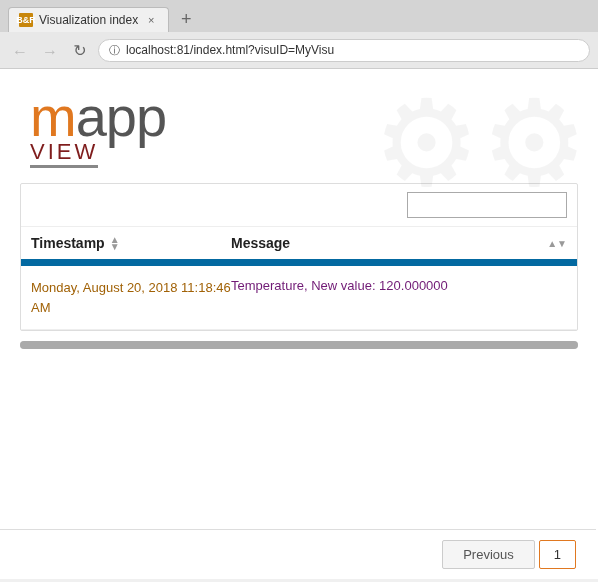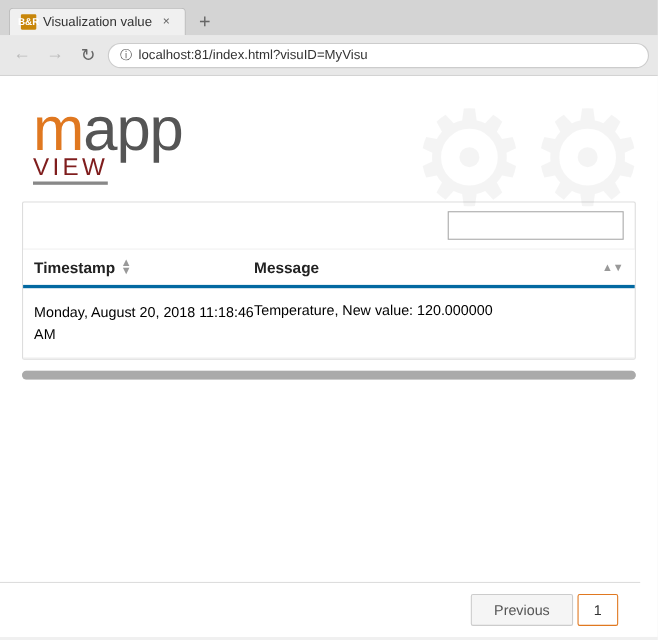--- a/index.html
+++ b/index.html
@@ -187,21 +187,21 @@
       border: 1px solid #aaa;
       width: 160px;
       height: 26px;
       background: white;
     }
 
     .table-columns {
       display: flex;
       align-items: center;
       padding: 8px 10px;
-      border-bottom: 3px solid #0369a1;
+      border-bottom: 7px solid #0369a1;
       background: white;
     }
 
     .col-timestamp {
       flex: 0 0 200px;
       font-weight: bold;
       font-size: 14px;
       color: #222;
       display: flex;
       align-items: center;
@@ -235,36 +235,36 @@
     .table-row-data {
       display: flex;
       align-items: flex-start;
       padding: 12px 10px;
       border-bottom: 1px solid #eee;
     }
 
     .cell-timestamp {
       flex: 0 0 200px;
       font-size: 13px;
-      color: #000000;
+      color: #a16207;
       line-height: 1.5;
     }
 
     .cell-message {
       flex: 1;
       font-size: 13px;
-      color: #000000;
+      color: #701a75;
     }
 
     
     .pagination-area {
       position: absolute;
       bottom: 0;
       left: 0;
-      right: 16px;
+      right: 2px;
       background: white;
       border-top: 1px solid #ddd;
       display: flex;
       align-items: center;
       justify-content: flex-end;
       padding: 10px 20px;
       gap: 4px;
     }
 
     .scrollbar-area {
@@ -305,21 +305,21 @@
       border-radius: 2px;
     }
   </style>
 </head>
 <body>
 
 <div class="browser-chrome">
   <div class="tab-bar">
     <div class="tab">
       <span class="tab-favicon">B&amp;R</span>
-      <span>Visualization value</span>
+      <span>Visualization index</span>
       <span class="tab-close">×</span>
     </div>
     <span class="new-tab-btn">+</span>
   </div>
   <div class="address-bar">
     <span class="nav-btn disabled">←</span>
     <span class="nav-btn disabled">→</span>
     <span class="nav-btn">↻</span>
     <div class="url-box">
       <span class="url-icon">ⓘ</span>

